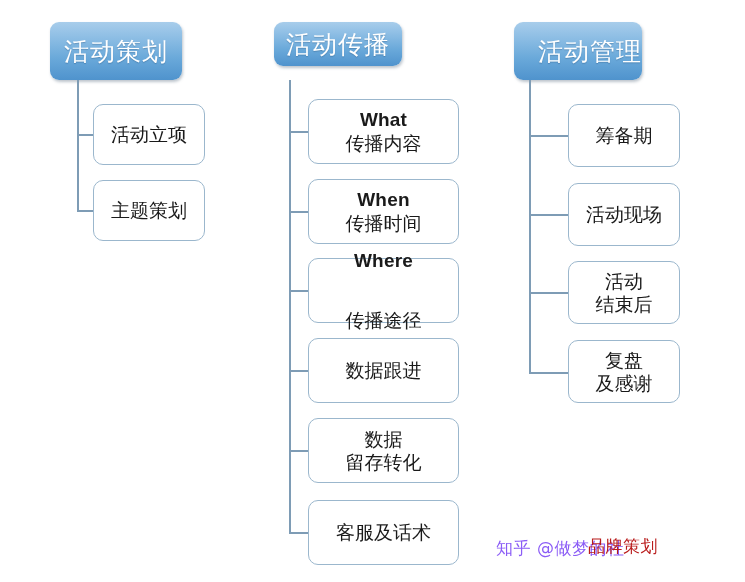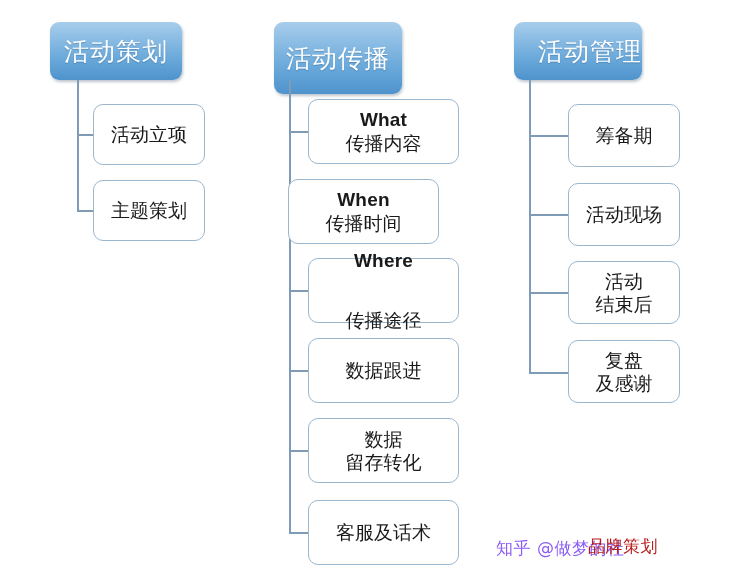--- a/index.html
+++ b/index.html
@@ -111,38 +111,38 @@
   <div class="conn-h" style="left:77px; top:210px; width:17px;"></div>
 
   <div class="leaf-box" style="left:93px; top:104px; width:112px; height:61px;">
     <span class="leaf-line cn">活动立项</span>
   </div>
 
   <div class="leaf-box" style="left:93px; top:180px; width:112px; height:61px;">
     <span class="leaf-line cn">主题策划</span>
   </div>
 
-  <div class="root-box" style="left:274px; top:22px; width:128px; height:72px;font-family:Liberation Serif, serif;">
+  <div class="root-box" style="left:274px; top:22px; width:128px; height:44px;font-family:Liberation Serif, serif;">
     <span class="root-label">活动传播</span>
   </div>
 
   <div class="conn-v" style="left:289px; top:80px; height:454px;"></div>
   <div class="conn-h" style="left:289px; top:131px; width:20px;"></div>
   <div class="conn-h" style="left:289px; top:211px; width:20px;"></div>
   <div class="conn-h" style="left:289px; top:290px; width:20px;"></div>
   <div class="conn-h" style="left:289px; top:370px; width:20px;"></div>
   <div class="conn-h" style="left:289px; top:450px; width:20px;"></div>
   <div class="conn-h" style="left:289px; top:532px; width:20px;"></div>
 
   <div class="leaf-box" style="left:308px; top:99px; width:151px; height:65px;">
     <span class="leaf-line en">What</span>
     <span class="leaf-line cn">传播内容</span>
   </div>
 
-  <div class="leaf-box" style="left:288px; top:179px; width:151px; height:65px;">
+  <div class="leaf-box" style="left:308px; top:179px; width:151px; height:65px;">
     <span class="leaf-line en">When</span>
     <span class="leaf-line cn">传播时间</span>
   </div>
 
   <div class="leaf-box" style="left:308px; top:258px; width:151px; height:65px;gap:36px;">
     <span class="leaf-line en">Where</span>
     <span class="leaf-line cn">传播途径</span>
   </div>
 
   <div class="leaf-box" style="left:308px; top:338px; width:151px; height:65px;">

